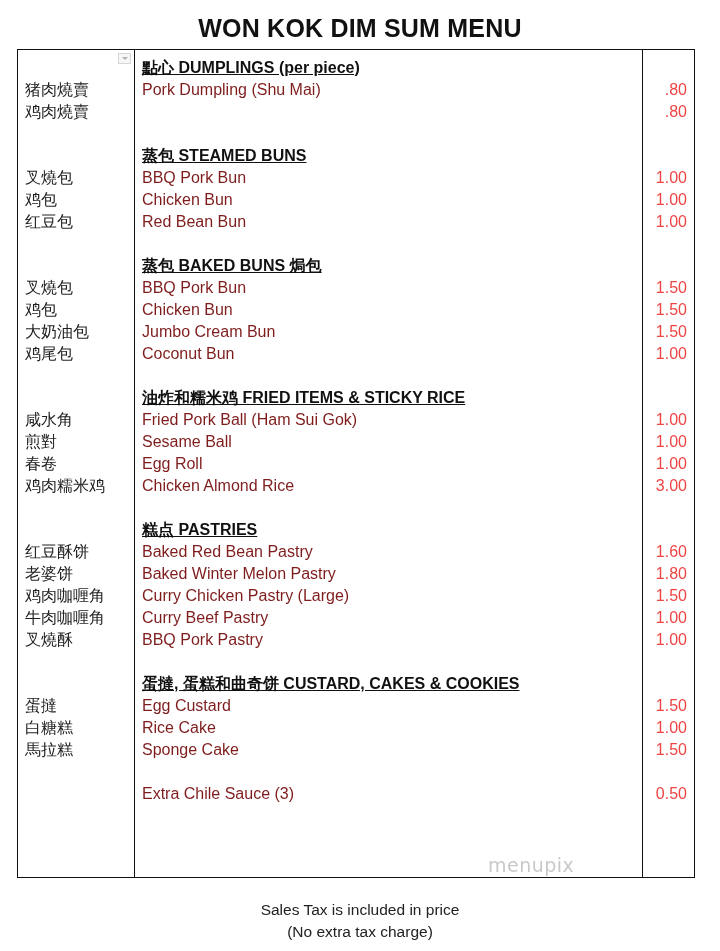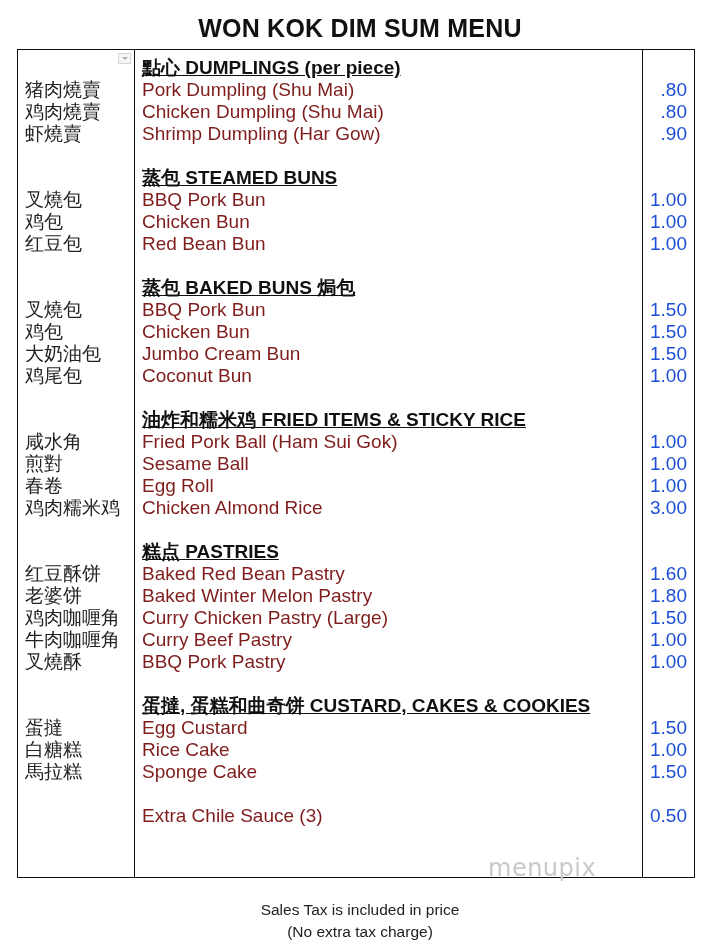--- a/index.html
+++ b/index.html
@@ -23,28 +23,28 @@
   .filter-btn {
     position: absolute; left: 100px; top: 3px; width: 13px; height: 11px;
     border: 1px solid #d6d6d6; background: #f6f6f6; box-sizing: border-box;
   }
   .filter-btn::after {
     content: ""; position: absolute; left: 3px; top: 3px;
     border-left: 3px solid transparent; border-right: 3px solid transparent;
     border-top: 3px solid #b0b0b0;
   }
   .rows { position: absolute; left: 0; top: 7px; width: 676px; }
-  .row { position: relative; height: 22px; line-height: 22px; font-size: 19px; }
+  .row { position: relative; height: 22px; line-height: 22px; font-size: 16px; }
   .row .cn { position: absolute; left: 7px; top: 0; color: #222; white-space: nowrap; }
   .row .en { position: absolute; left: 124px; top: 0; color: #7f1d1d; white-space: nowrap; }
-  .row .price { position: absolute; right: 7px; top: 0; color: #1d4ed8; text-align: right; }
+  .row .price { position: absolute; right: 7px; top: 0; color: #ef4444; text-align: right; }
   .row.header .en { font-weight: bold; text-decoration: underline; color: #111; }
   .row.spacer { height: 22px; }
   .watermark {
-    position: absolute; left: 488px; top: 854px; font-size: 24px; color: #c9c9c9;
+    position: absolute; left: 488px; top: 854px; font-size: 19px; color: #c9c9c9;
     letter-spacing: 0.5px; font-family: "DejaVu Sans", sans-serif;
   }
   .footer { position: absolute; left: 0; width: 720px; text-align: center; font-size: 15.5px; color: #222; }
   .footer.l1 { top: 901px; }
   .footer.l2 { top: 923px; }
 </style>
 </head>
 <body>
 
 <div class="title">WON KOK DIM SUM MENU</div>
@@ -59,27 +59,21 @@
     <div class="row header">
         <span class="en">點心 DUMPLINGS (per piece)</span>
       </div>
     <div class="row">
         <span class="cn">猪肉燒賣</span>
         <span class="en">Pork Dumpling (Shu Mai)</span>
         <span class="price">.80</span>
       </div>
     <div class="row">
         <span class="cn">鸡肉燒賣</span>
-        <span class="en">Chicken Dumpling (Shu Mai)</span>
         <span class="price">.80</span>
-      </div>
-    <div class="row">
-        <span class="cn">虾燒賣</span>
-        <span class="en">Shrimp Dumpling (Har Gow)</span>
-        <span class="price">.90</span>
       </div>
     <div class="row spacer"></div>
 
     <div class="row header">
         <span class="en">蒸包 STEAMED BUNS</span>
       </div>
     <div class="row">
         <span class="cn">叉燒包</span>
         <span class="en">BBQ Pork Bun</span>
         <span class="price">1.00</span>

